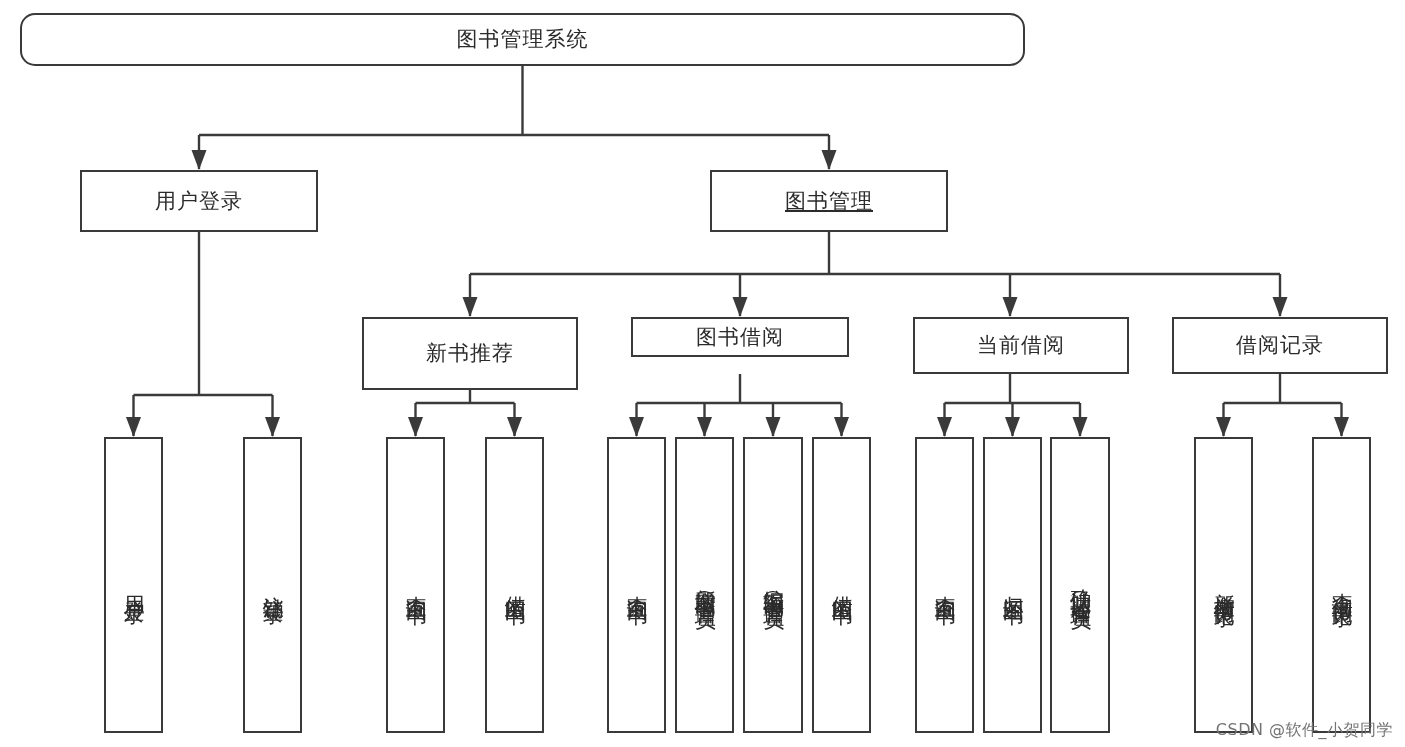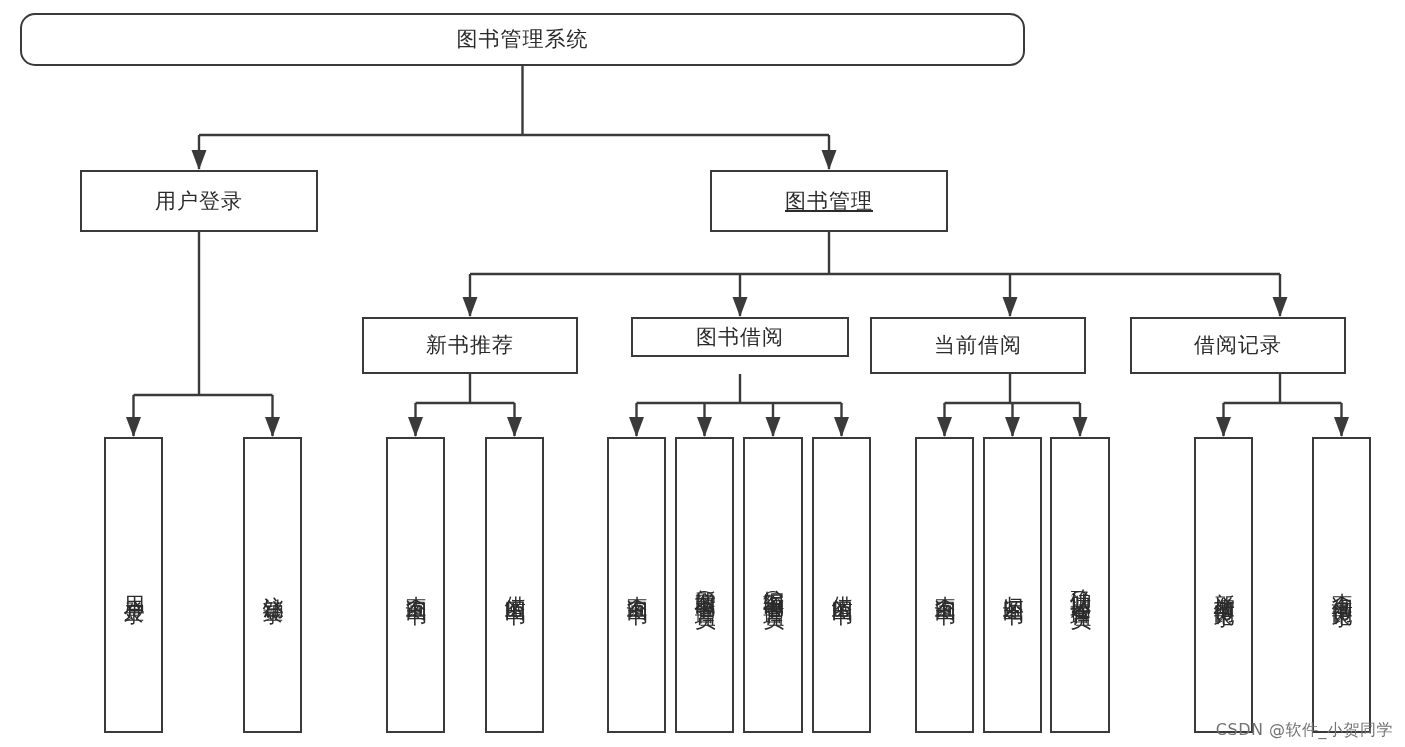--- a/index.html
+++ b/index.html
@@ -129,30 +129,30 @@
   <div id="nodes">
       <div class="node h" style="left: 20px; top: 13px; width: 1005px; height: 53px; border-radius: 15px;">
         <span class="htext">图书管理系统</span>
       </div>
       <div class="node h" style="left: 80px; top: 170px; width: 238px; height: 62px;">
         <span class="htext">用户登录</span>
       </div>
       <div class="node h" style="left: 710px; top: 170px; width: 238px; height: 62px; text-decoration: underline;">
         <span class="htext">图书管理</span>
       </div>
-      <div class="node h" style="left: 362px; top: 317px; width: 216px; height: 57px;">
+      <div class="node h" style="left: 362px; top: 317px; width: 216px; height: 73px;">
         <span class="htext">新书推荐</span>
       </div>
       <div class="node h" style="left: 631px; top: 317px; width: 218px; height: 40px;">
         <span class="htext">图书借阅</span>
       </div>
-      <div class="node h" style="left: 870px; top: 317px; width: 216px; height: 57px;">
+      <div class="node h" style="left: 913px; top: 317px; width: 216px; height: 57px;">
         <span class="htext">当前借阅</span>
       </div>
-      <div class="node h" style="left: 1130px; top: 317px; width: 216px; height: 57px;">
+      <div class="node h" style="left: 1172px; top: 317px; width: 216px; height: 57px;">
         <span class="htext">借阅记录</span>
       </div>
       <div class="node v" style="left: 104px; top: 437px; width: 59px; height: 296px;">
         <span class="vtext">用户登录</span>
       </div>
       <div class="node v" style="left: 243px; top: 437px; width: 59px; height: 296px;">
         <span class="vtext">注销登录</span>
       </div>
       <div class="node v" style="left: 386px; top: 437px; width: 59px; height: 296px;">
         <span class="vtext">查询图书</span>

